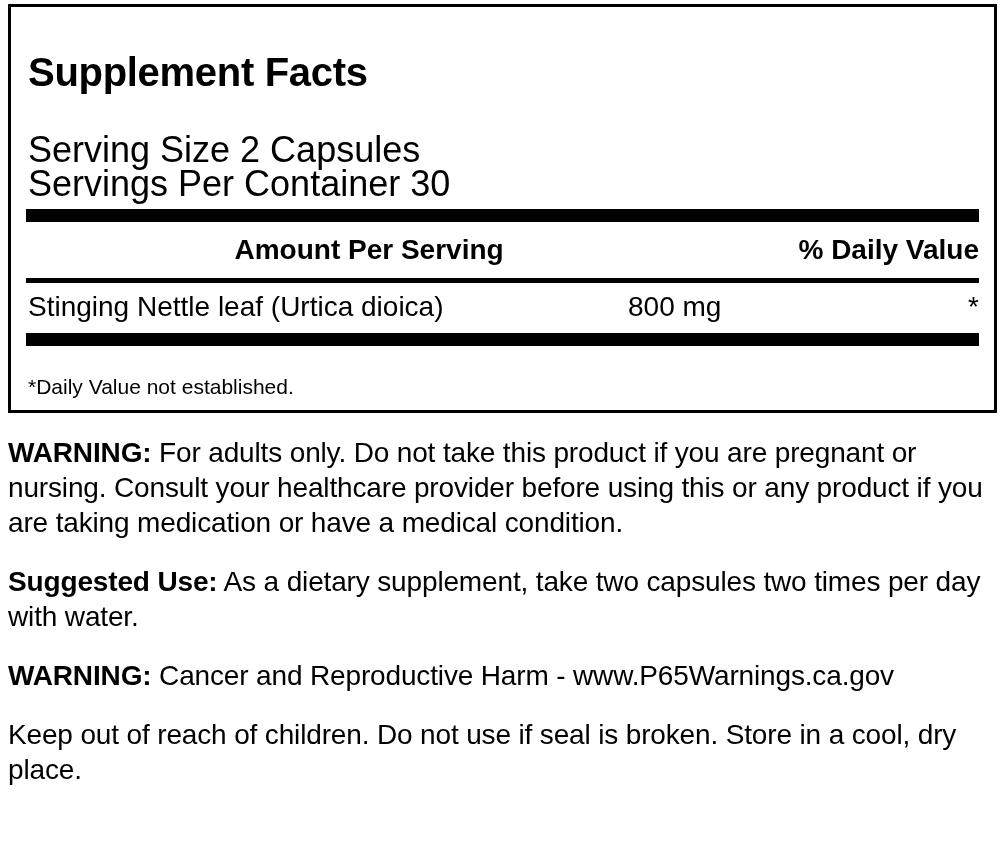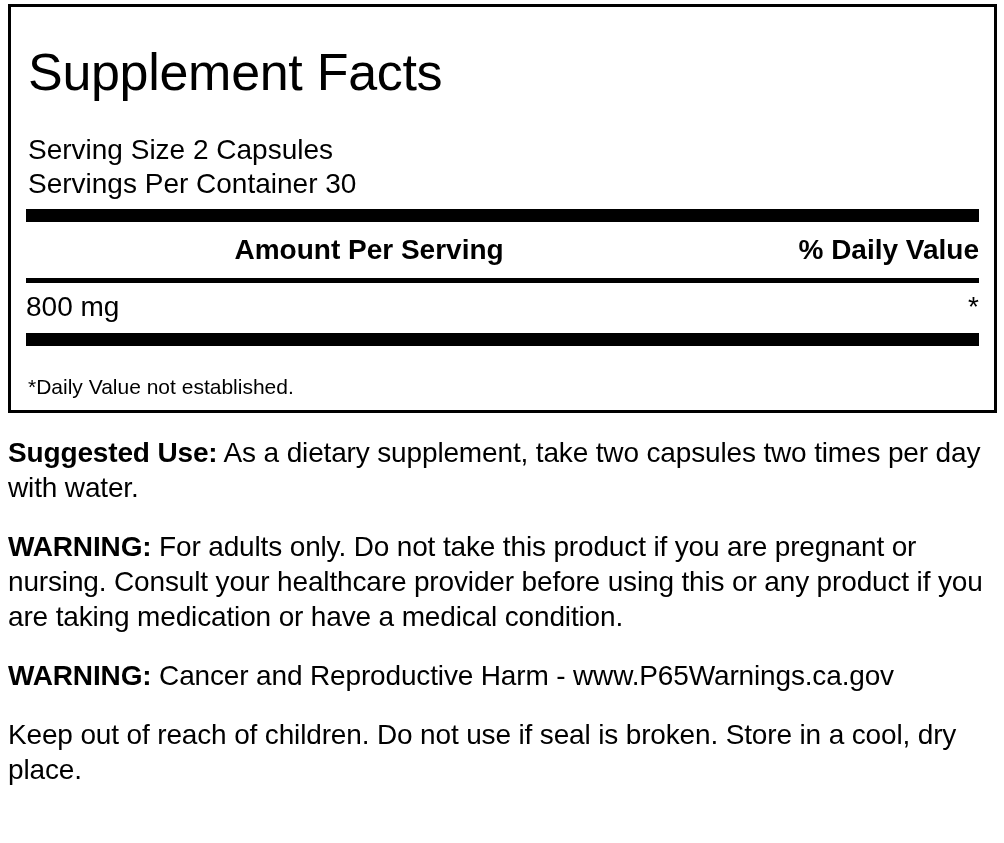--- a/index.html
+++ b/index.html
@@ -21,28 +21,28 @@
     box-sizing: border-box;
     margin: 4px 0 0 8px;
     width: 989px;
     height: 409px;
     border: 3px solid #000000;
     padding-top: 7px;
     overflow: hidden;
   }
   .panel-title {
     margin: 38px 15px 0 17px;
-    font-size: 52px;
+    font-size: 40px;
     line-height: 40px;
-    font-weight: normal;
+    font-weight: bold;
     letter-spacing: -0.3px;
   }
   .serving-block {
     margin: 41px 15px 8px 17px;
-    font-size: 28px;
+    font-size: 36px;
     line-height: 34px;
   }
   .bar {
     height: 13px;
     background: #000000;
     margin: 0 15px;
   }
   .header-row {
     display: flex;
     margin: 11px 15px;
@@ -117,37 +117,38 @@
     <div class="bar"></div>
 
     <div class="header-row">
       <span class="amount-h">Amount Per Serving</span>
       <span class="dv-h">% Daily Value</span>
     </div>
 
     <div class="rule"></div>
 
     <div class="ing-row">
+      <span class="ing-name">Stinging Nettle leaf (Urtica dioica)</span>
       <span class="ing-amt">800 mg</span>
       <span class="ing-dv">*</span>
     </div>
 
     <div class="bar"></div>
 
     <div class="footnote">*Daily Value not established.</div>
   </section>
 
   <section class="body-text">
 
-    <p><b>Suggested Use:</b><span> As a dietary supplement, take two capsules two times per day
-with water.</span></p>
-
     <p><b>WARNING:</b><span> For adults only. Do not take this product if you are pregnant or
 nursing. Consult your healthcare provider before using this or any product if you
 are taking medication or have a medical condition.</span></p>
+
+    <p><b>Suggested Use:</b><span> As a dietary supplement, take two capsules two times per day
+with water.</span></p>
 
     <p><b>WARNING:</b><span> Cancer and Reproductive Harm - www.P65Warnings.ca.gov</span></p>
 
     <p>Keep out of reach of children. Do not use if seal is broken. Store in a cool, dry
 place.</p>
   </section>
 
 </div>
 
 </body></html>

